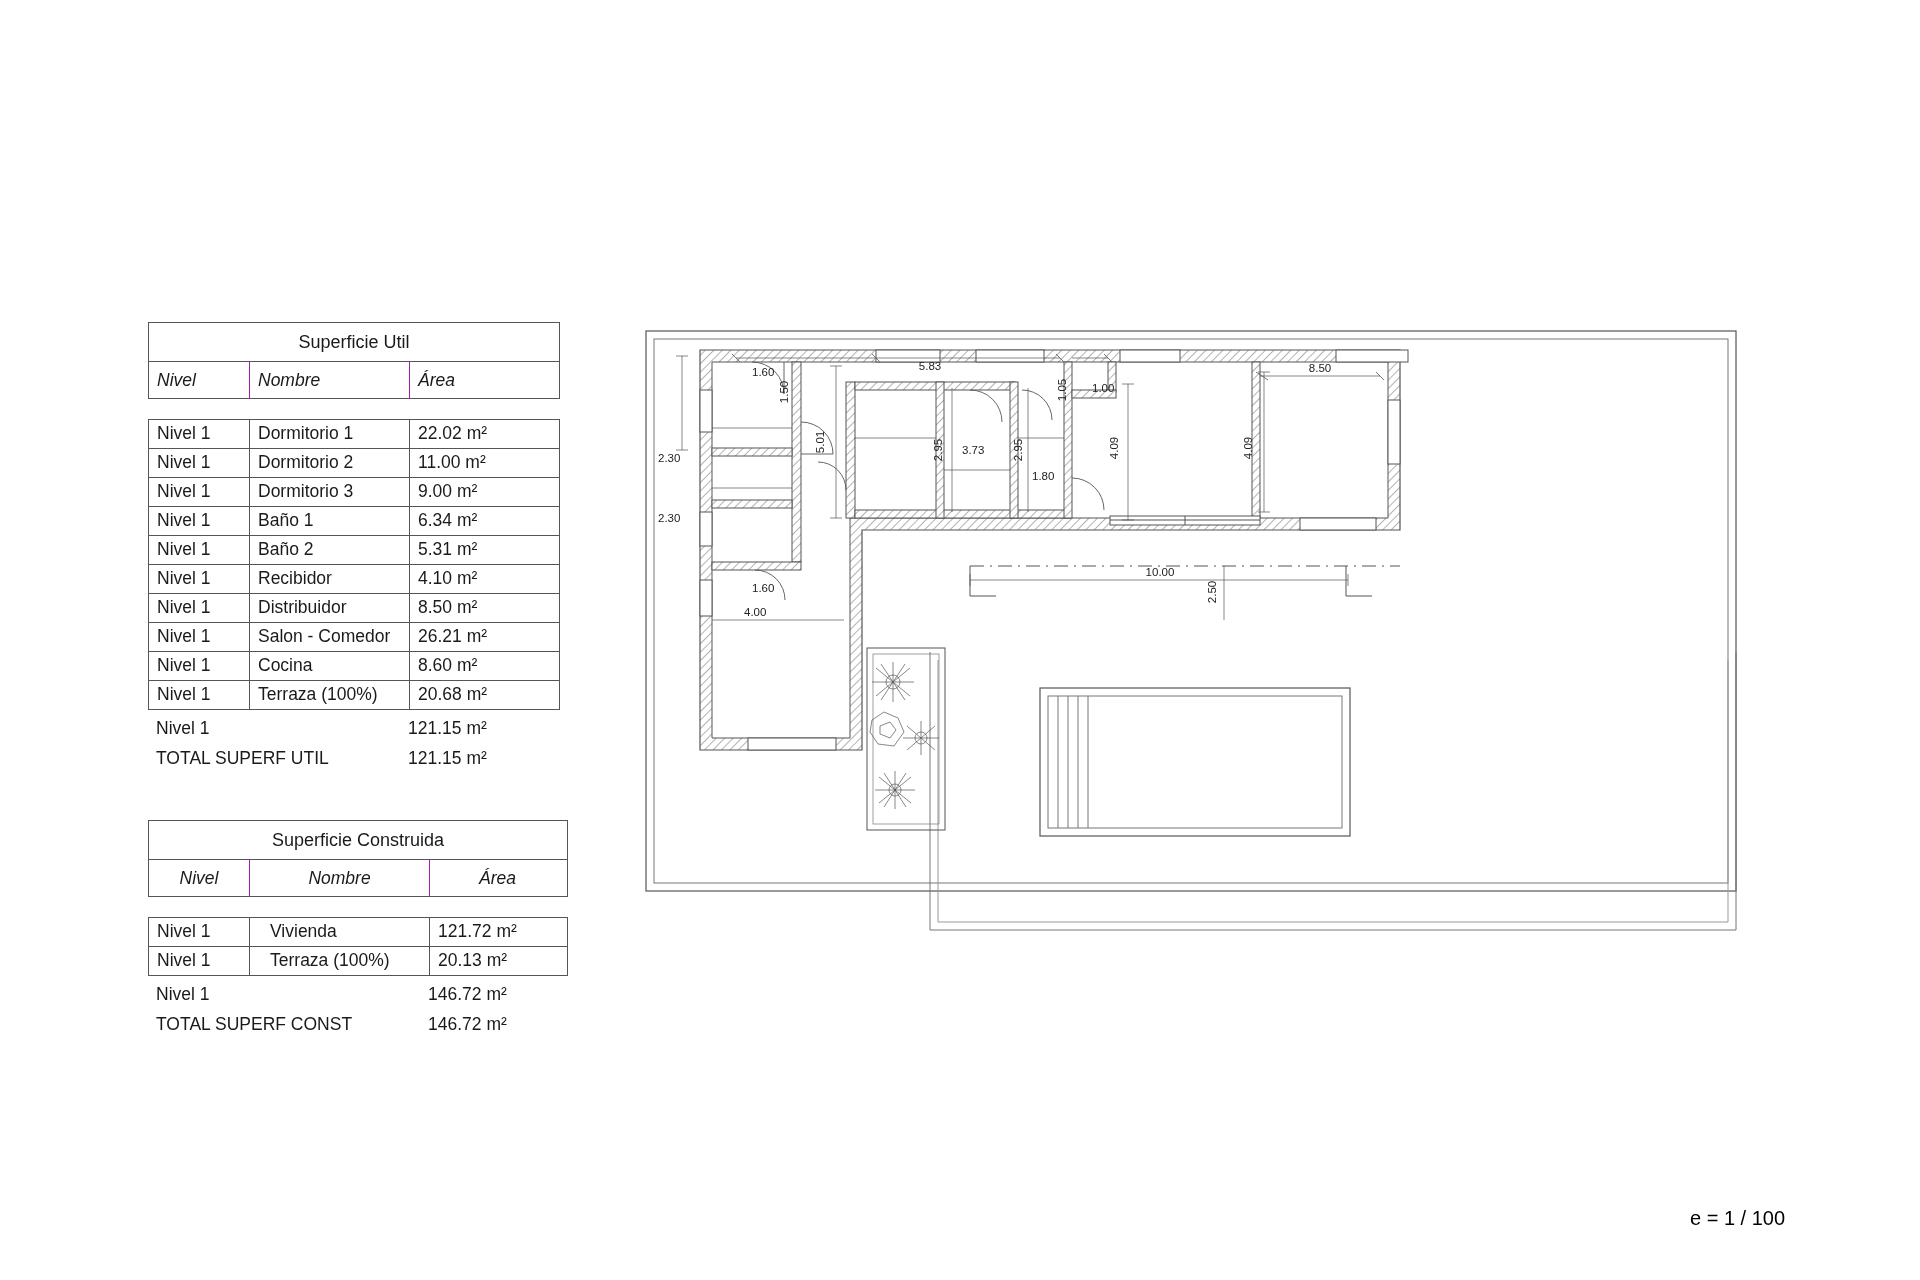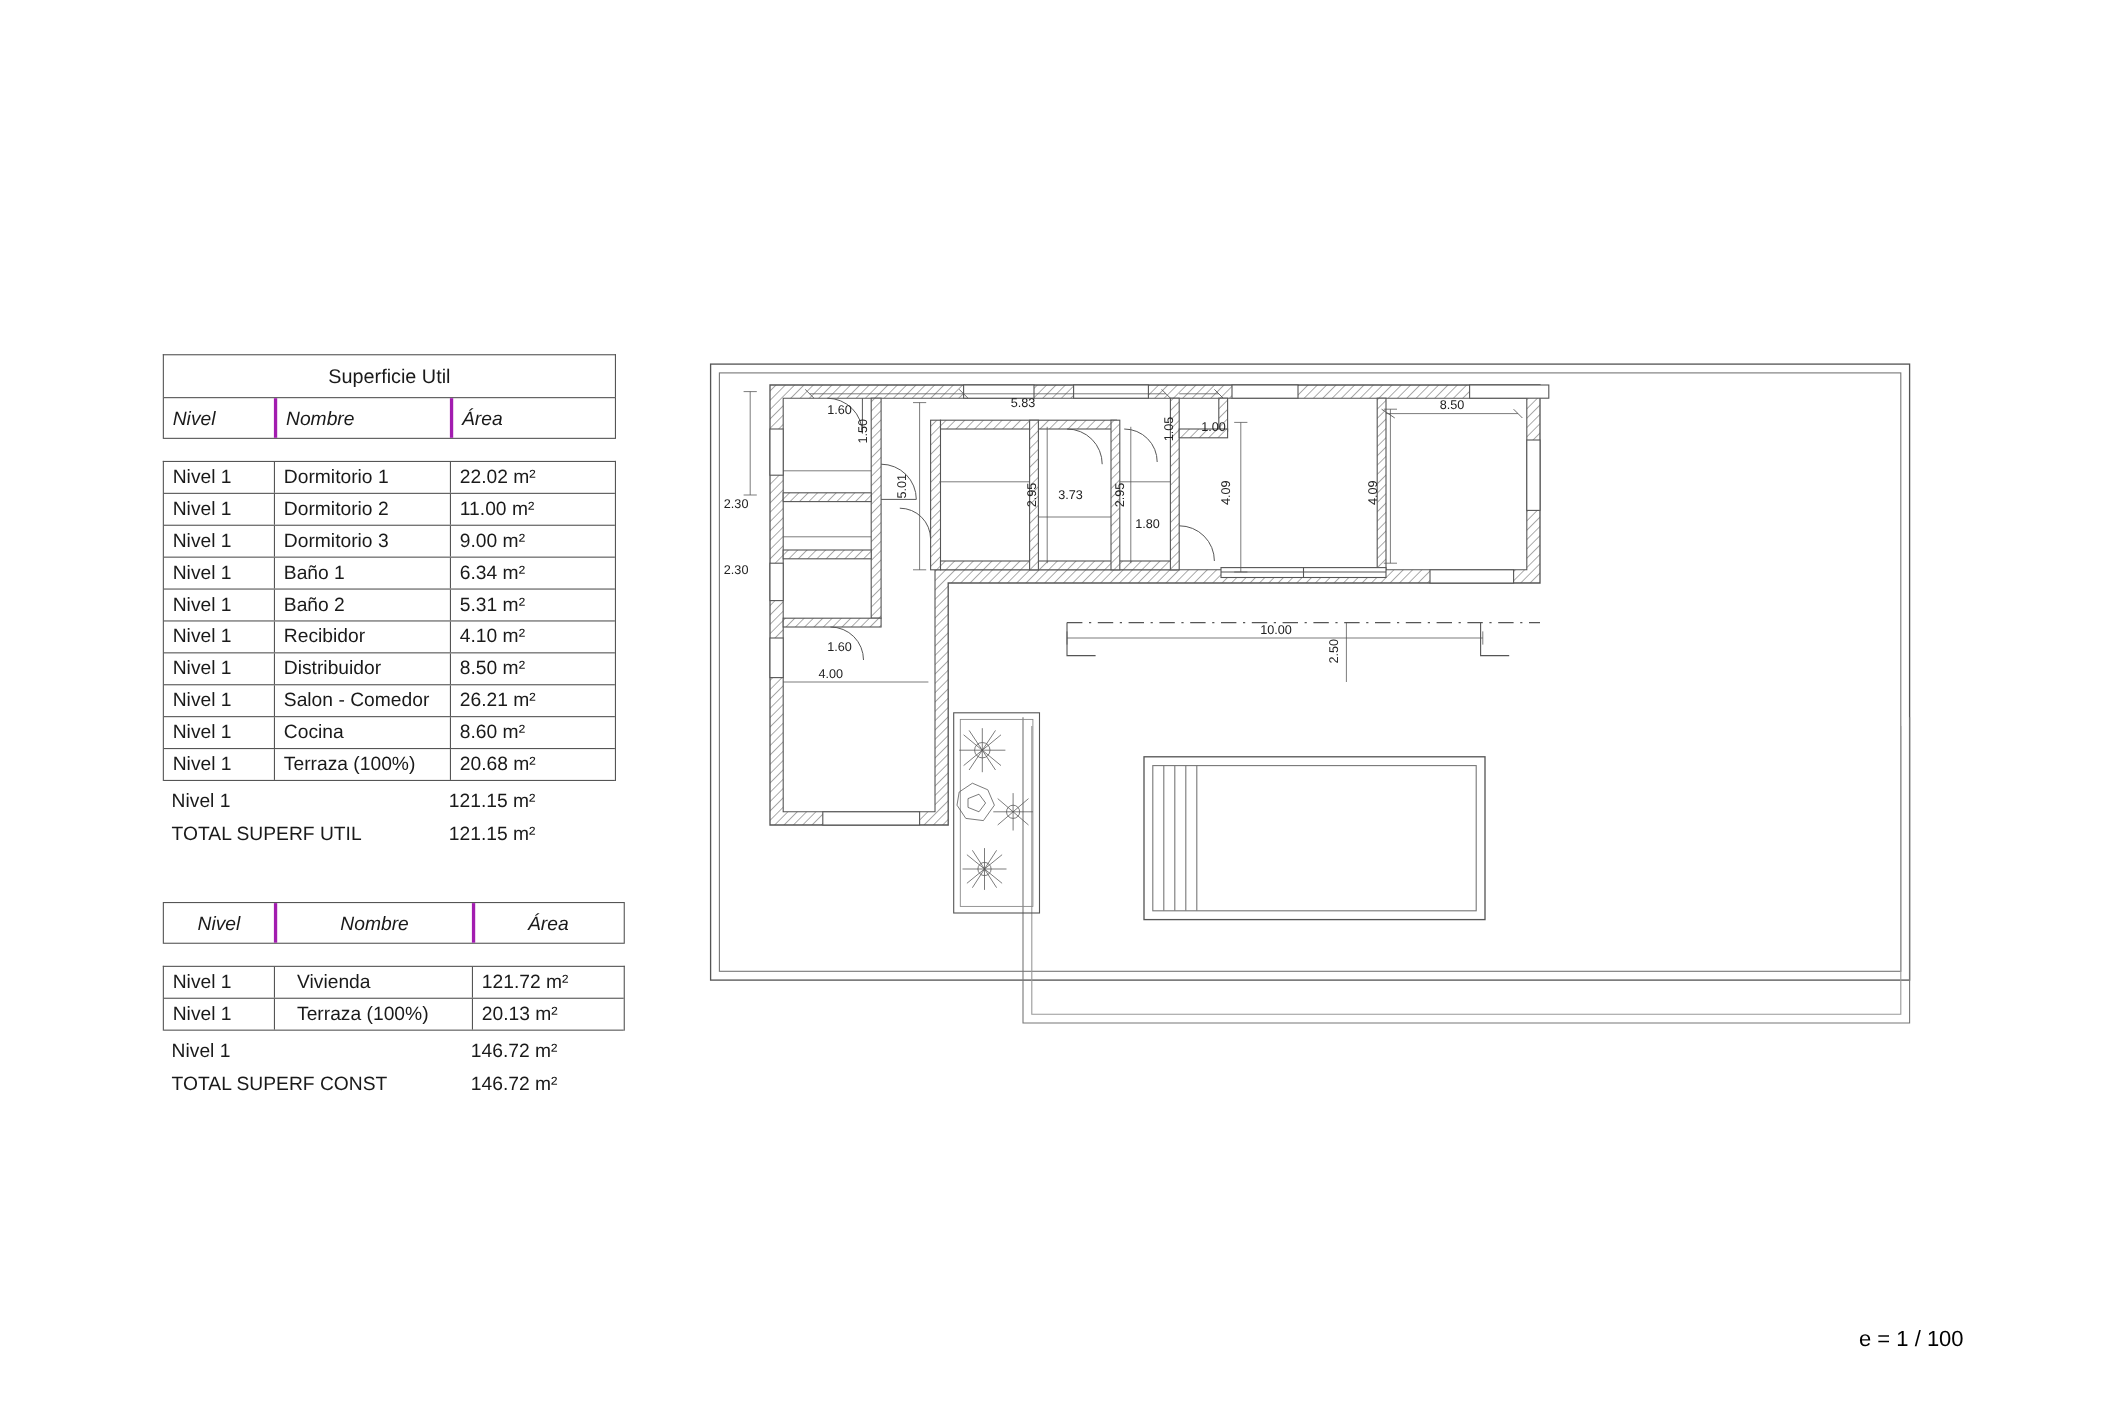--- a/index.html
+++ b/index.html
@@ -46,21 +46,21 @@
     display: flex;
     height: 36px;
     font-style: italic;
   }
   .tbl-cols > div {
     display: flex;
     align-items: center;
     padding-left: 8px;
     box-sizing: border-box;
   }
-  .tbl-cols .c-sep { border-left: 3px solid #a21caf; }
+  .tbl-cols .c-sep { border-left: 1px solid #a21caf; }
 
   .tbl-rows { margin-top: 20px; border: 1px solid #555; border-bottom: none; }
   .trow {
     display: flex;
     height: 29px;
     border-bottom: 1px solid #555;
     box-sizing: border-box;
   }
   .trow > div {
     display: flex;
@@ -183,20 +183,23 @@
       <div class="col2"></div>
       <div class="col3">121.15 m²</div>
     </div>
     <div class="srow">
       <div class="s1" style="width:260px;">TOTAL SUPERF UTIL</div>
       <div class="col3">121.15 m²</div>
     </div>
   </div>
 
   <div class="table-block" id="const-table">
+    <div class="tbl-head">
+      <span>Superficie Construida</span>
+    </div>
     <div class="tbl-cols">
       <div class="col1">Nivel</div>
       <div class="col2 c-sep">Nombre</div>
       <div class="col3 c-sep">Área</div>
     </div>
     <div class="tbl-rows">
       <div class="trow">
         <div class="col1">Nivel 1</div>
         <div class="col2 c-sep">Vivienda</div>
         <div class="col3 c-sep">121.72 m²</div>

